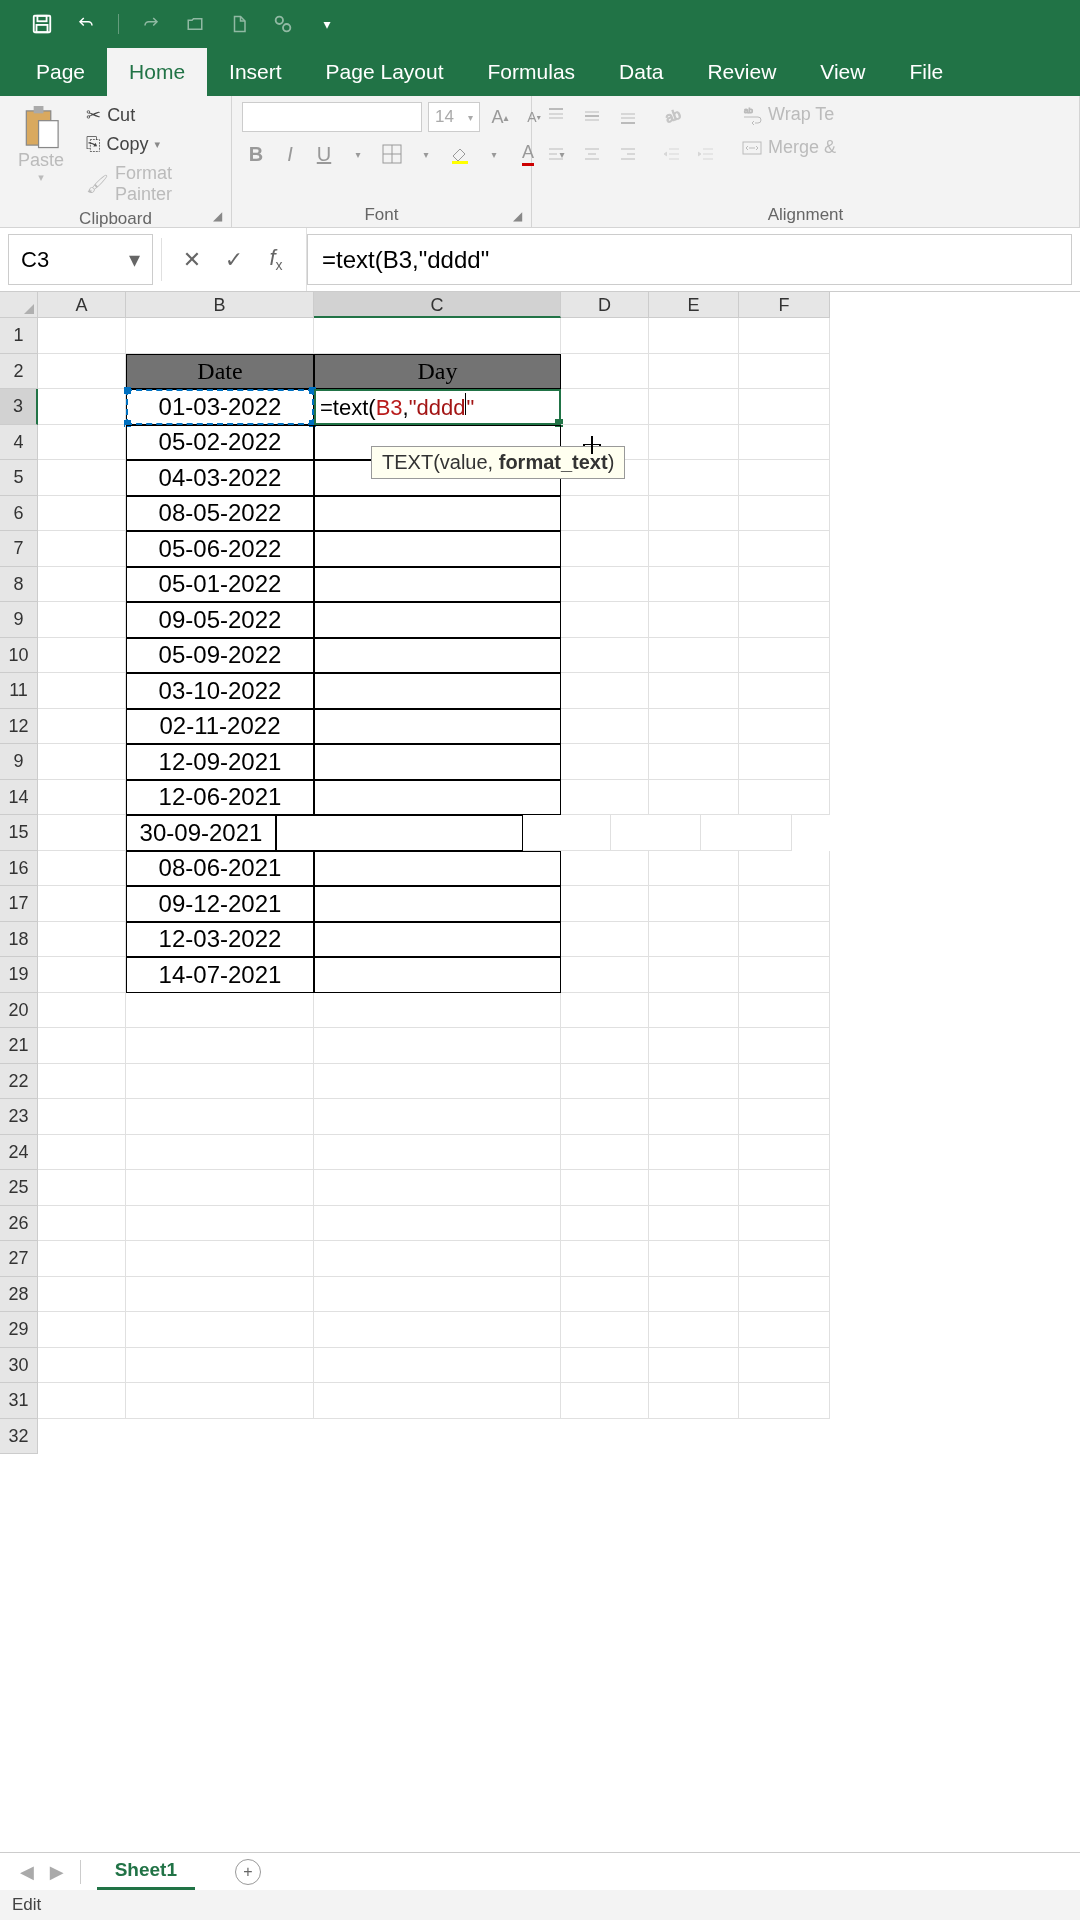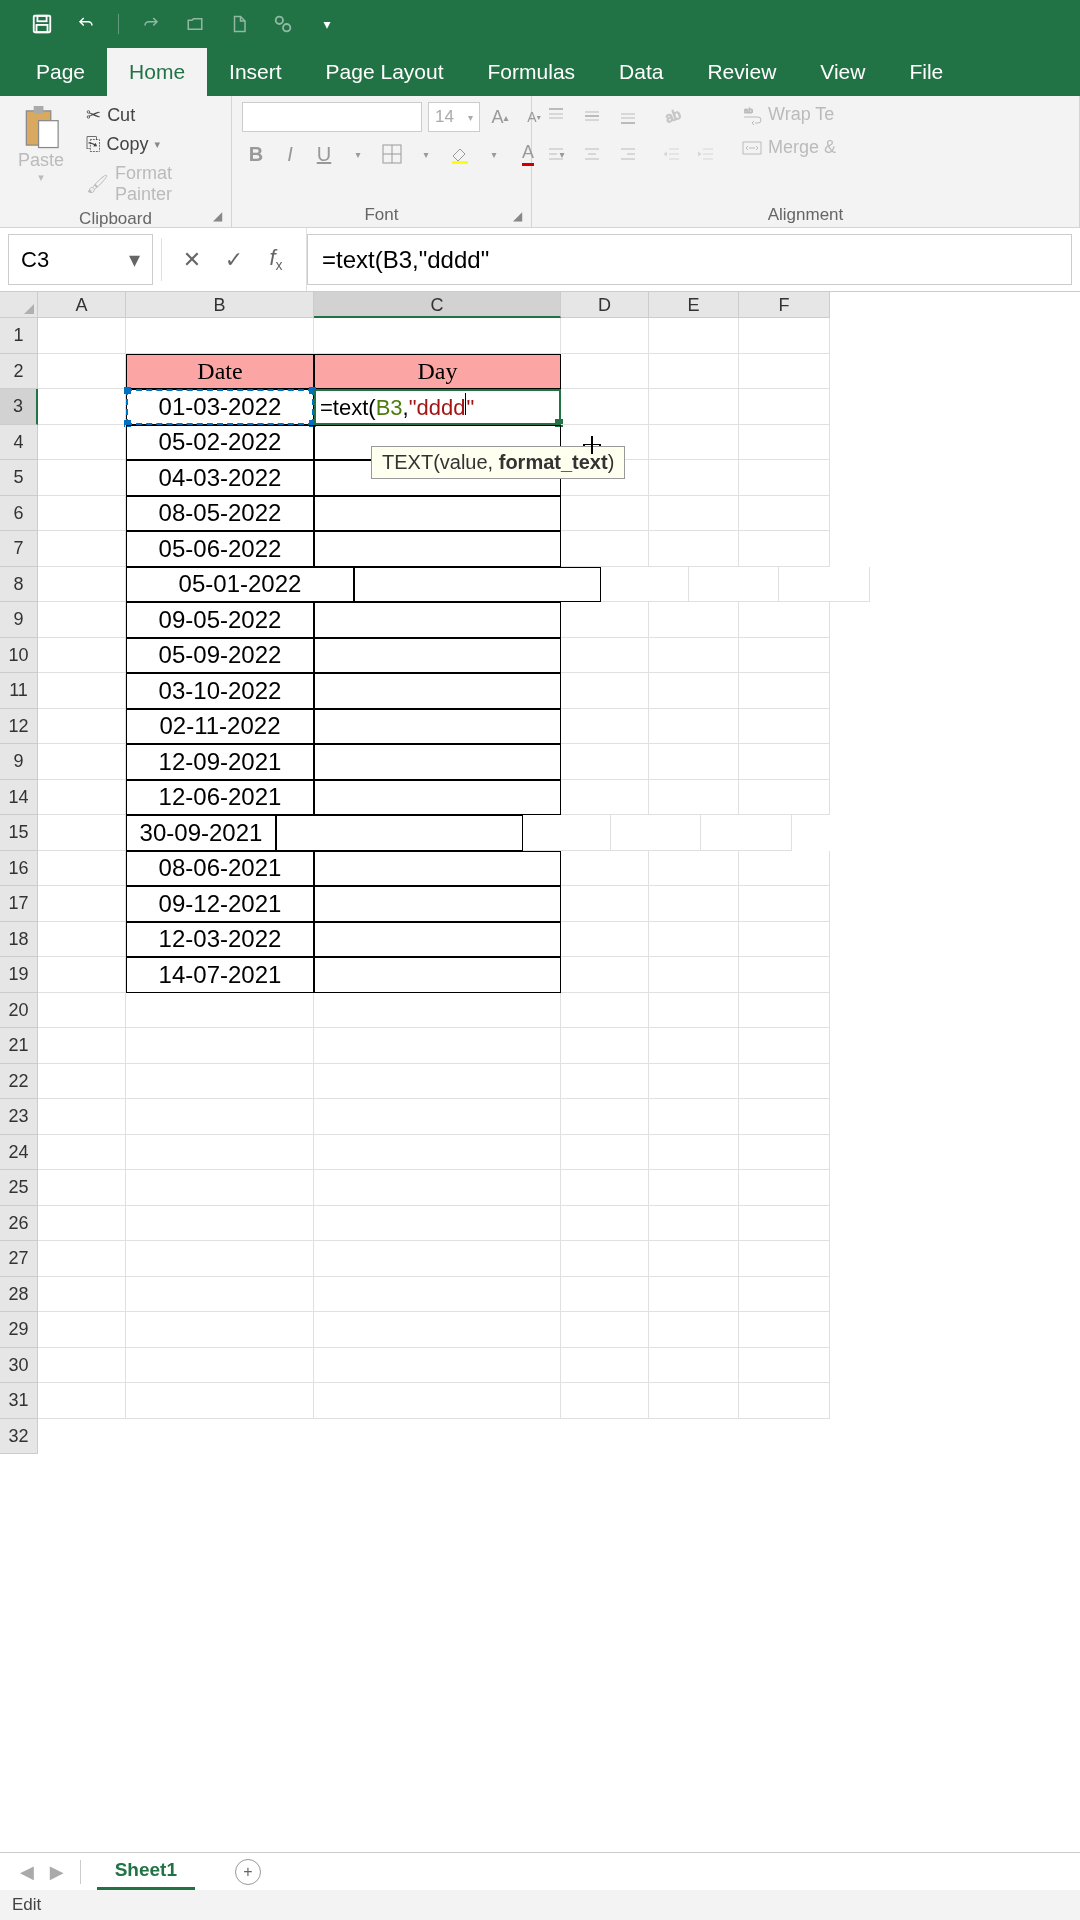--- a/index.html
+++ b/index.html
@@ -48,28 +48,28 @@
 .col-A { width: 88px; } .col-B { width: 188px; } .col-C { width: 247px; } .col-D { width: 88px; } .col-E { width: 90px; } .col-F { width: 91px; }
 
 .grid-body { display: flex; }
 .row-headers { width: 38px; }
 .row-h { background: #e6e6e6; border-right: 1px solid #ccc; border-bottom: 1px solid #ccc; text-align: center; font-size: 18px; color: #333; height: 35.5px; line-height: 35px; }
 .row-h.selected { background: #d2d2d2; border-right: 2px solid #217346; }
 
 .cells { position: relative; flex: 1; }
 .cell-row { display: flex; height: 35.5px; }
 .cell { border-right: 1px solid #e0e0e0; border-bottom: 1px solid #e0e0e0; font-size: 24px; font-family: 'Times New Roman', serif; display: flex; align-items: center; justify-content: center; position: relative; }
-.header-cell { background: #fca5a5; font-weight: normal; border: 1px solid #000 !important; }
+.header-cell { background: #737373; font-weight: normal; border: 1px solid #000 !important; }
 .data-cell-b { border: 1px solid #000 !important; }
 .data-cell-c { border: 1px solid #000 !important; }
 
 
 .active-cell { border: 2px solid #217346 !important; justify-content: flex-start; padding: 0 4px; font-family: Calibri, sans-serif; font-size: 22px; background:#fff; }
 .formula-text .eq { color: #000; }
-.formula-text .ref { color: #4d7c0f; }
+.formula-text .ref { color: #b91c1c; }
 .formula-text .str { color: #a31515; }
 
 
 .ref-cell { outline: 2px dashed #0070c0; outline-offset: -2px; position: relative; }
 .ref-handle { width: 7px; height: 7px; background: #0070c0; position: absolute; }
 
 
 .func-tooltip { position: absolute; left: 333px; top: 128px; background: #fffff0; border: 1px solid #999; padding: 4px 10px; font-size: 20px; font-family: 'Segoe UI', sans-serif; color: #333; z-index: 10; }
 .func-tooltip b { font-weight: bold; }
 
@@ -470,21 +470,21 @@
           <div class="cell data-cell-b" style="width: 188px;">
             <span>05-06-2022</span>
           </div>
           <div class="cell data-cell-c" style="width: 247px;"></div>
           <div class="cell" style="width: 88px;"></div>
           <div class="cell" style="width: 90px;"></div>
           <div class="cell" style="width: 91px;"></div>
         </div>
         <div class="cell-row">
           <div class="cell" style="width: 88px;"></div>
-          <div class="cell data-cell-b" style="width: 228px;">
+          <div class="cell data-cell-b" style="width: 188px;">
             <span>05-01-2022</span>
           </div>
           <div class="cell data-cell-c" style="width: 247px;"></div>
           <div class="cell" style="width: 88px;"></div>
           <div class="cell" style="width: 90px;"></div>
           <div class="cell" style="width: 91px;"></div>
         </div>
         <div class="cell-row">
           <div class="cell" style="width: 88px;"></div>
           <div class="cell data-cell-b" style="width: 188px;">

